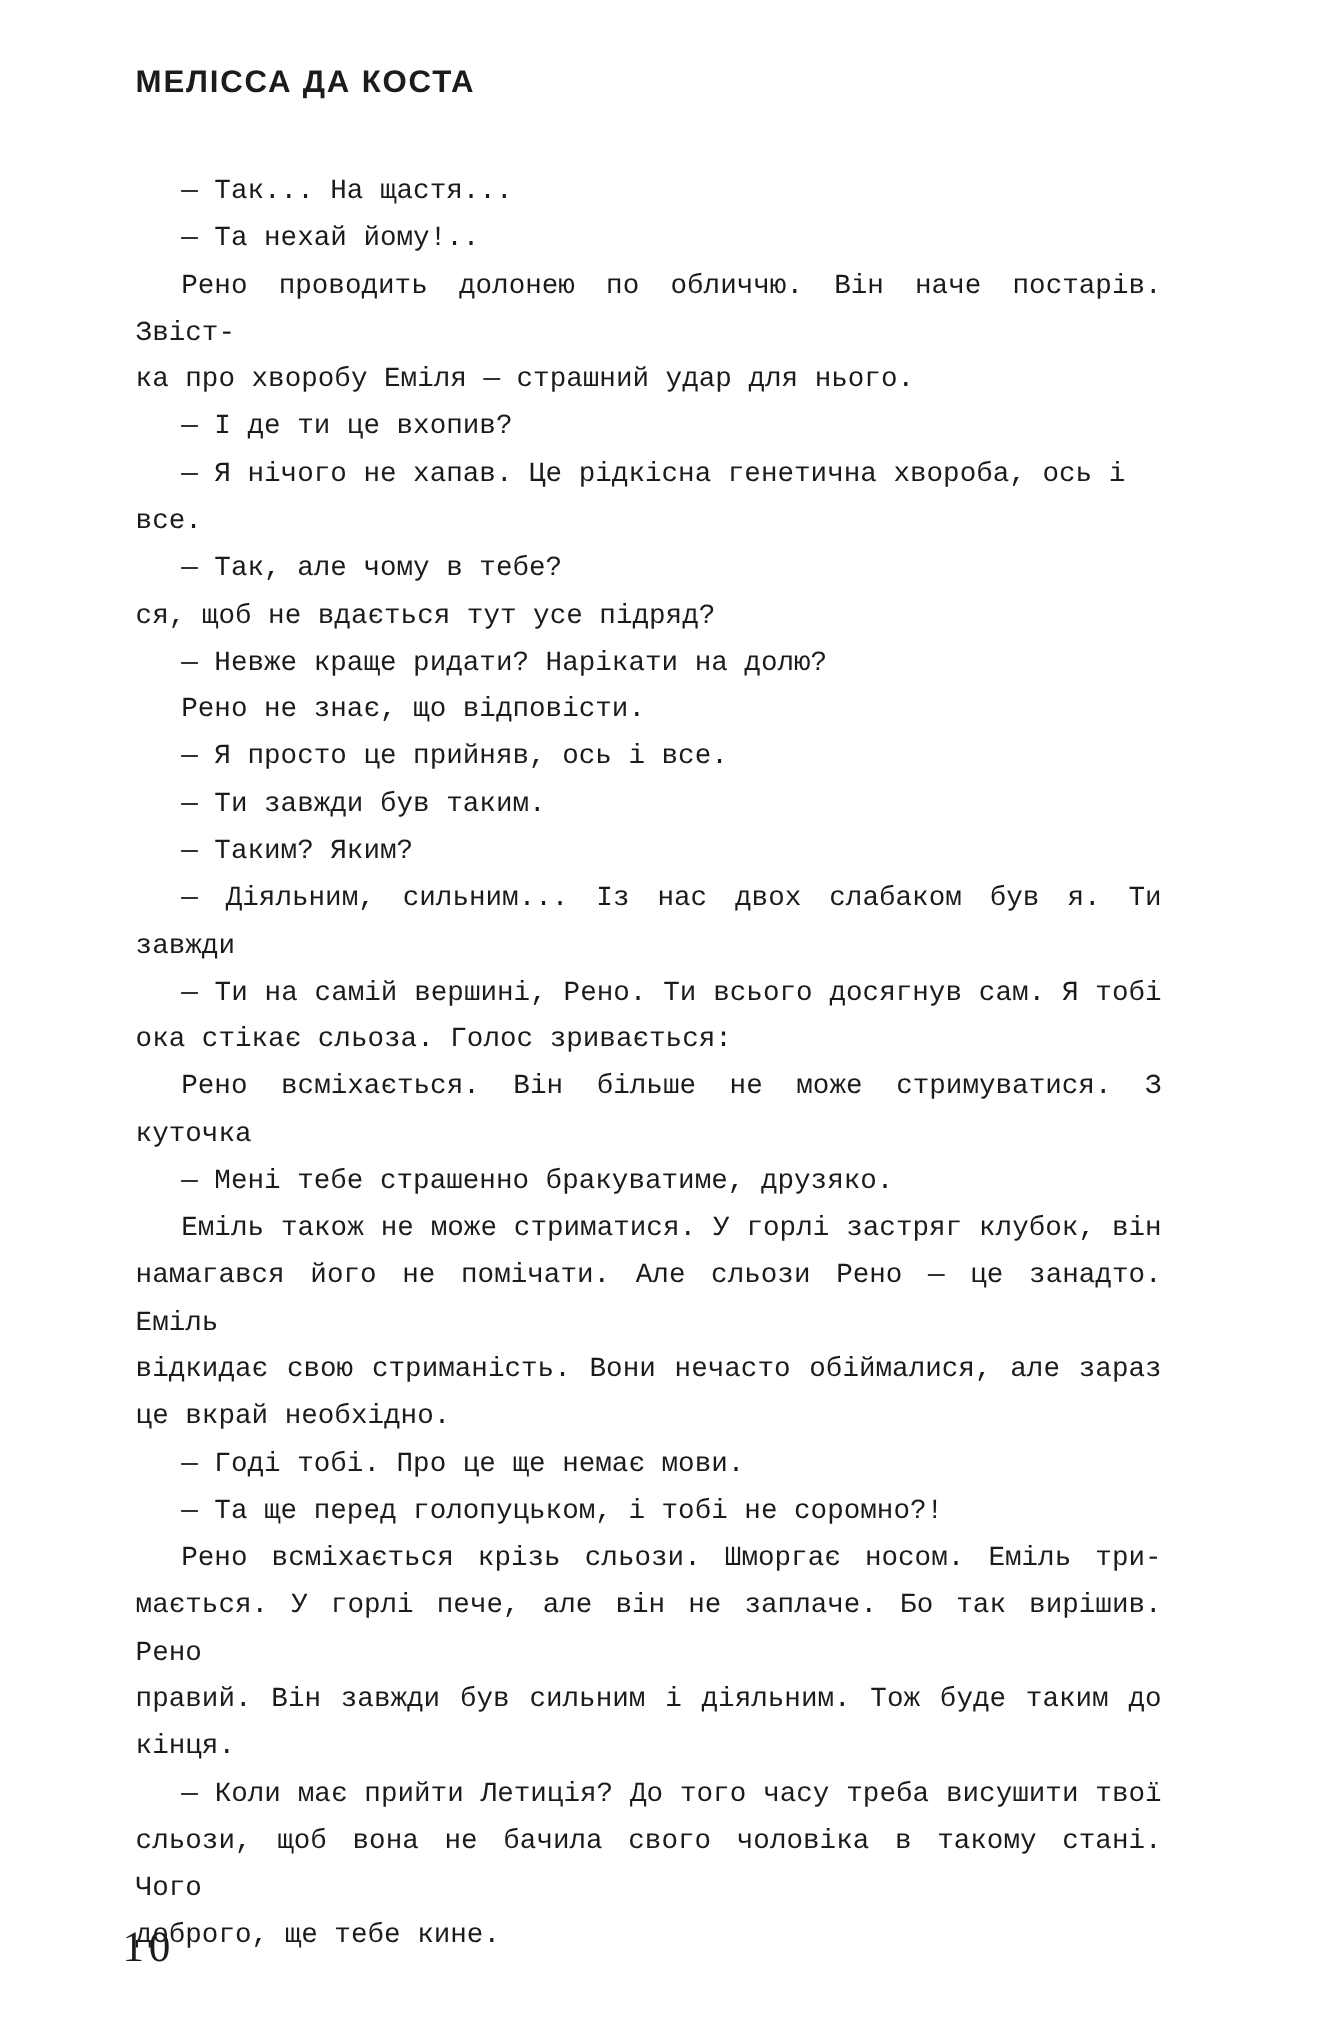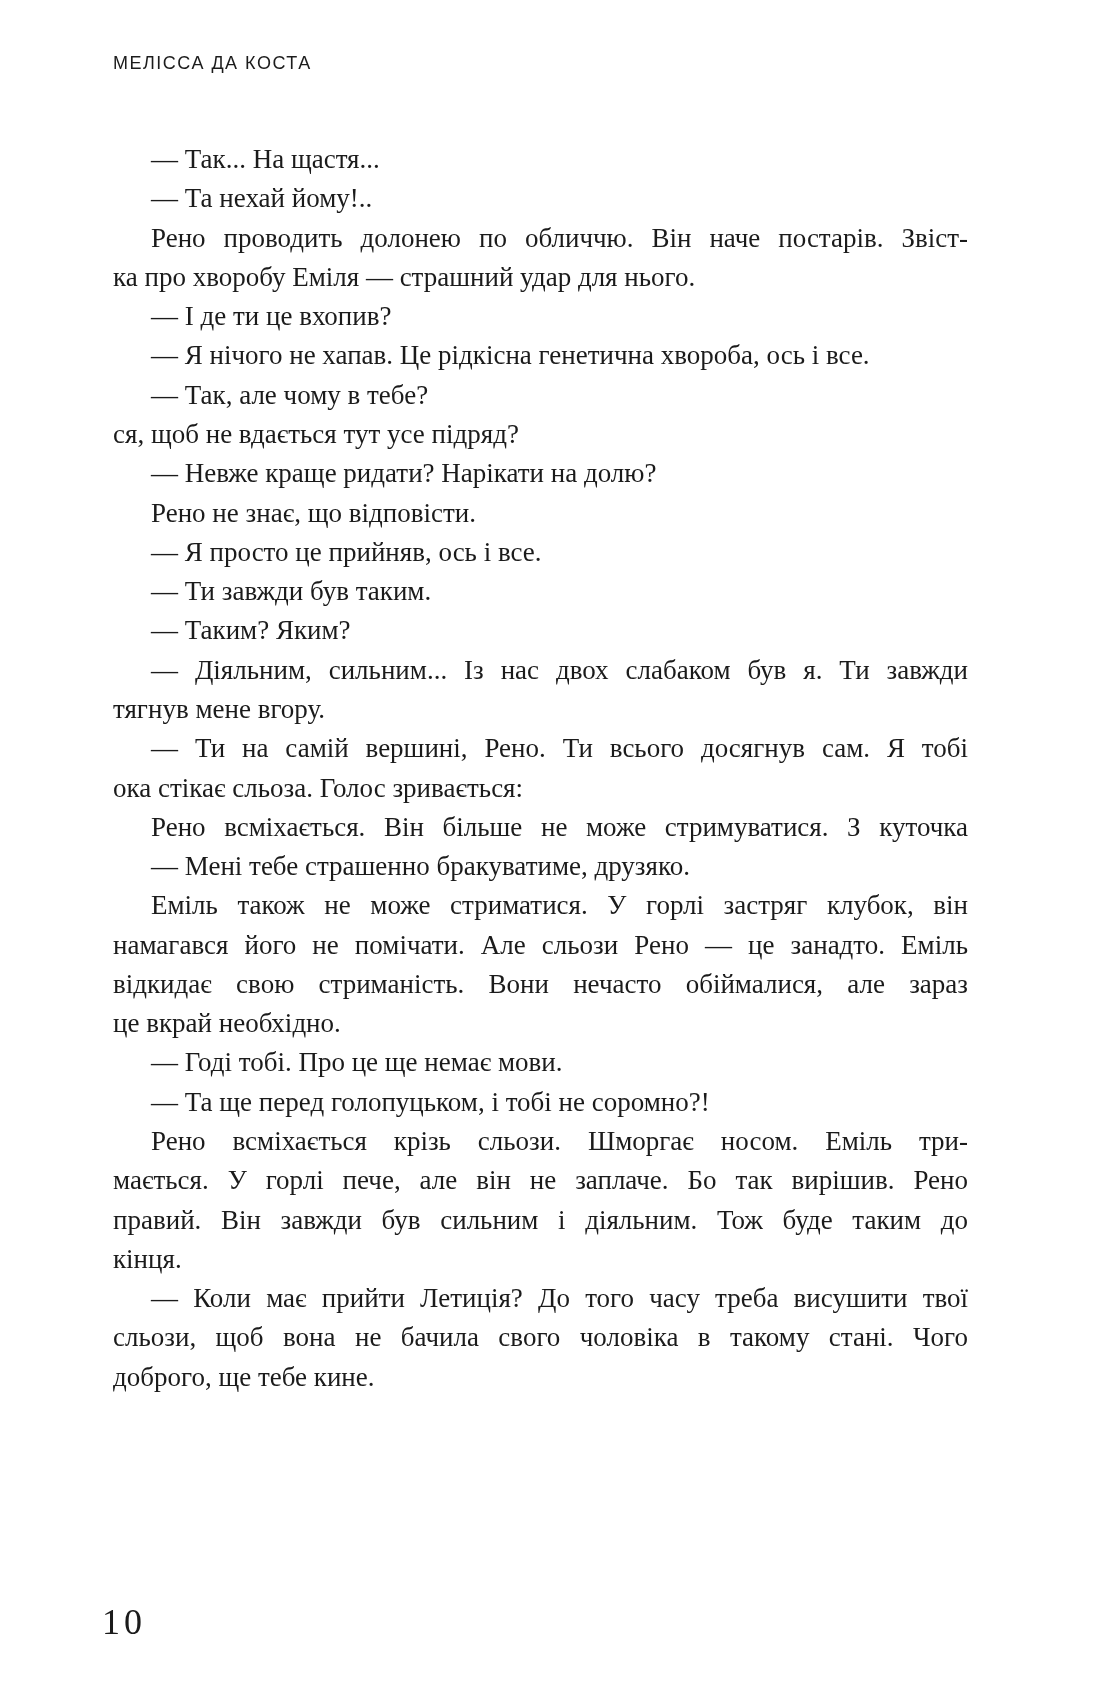--- a/index.html
+++ b/index.html
@@ -12,36 +12,36 @@
     background: #ffffff;
     position: relative;
     overflow: hidden;
     font-family: "Liberation Serif", "DejaVu Serif", serif;
   }
   .running-header {
     position: absolute;
     left: 113px;
     top: 53px;
     font-family: "Liberation Sans", "DejaVu Sans", sans-serif;
-    font-weight: normal;
-    font-size: 18px;
+    font-weight: bold;
+    font-size: 26px;
     letter-spacing: 1.5px;
     color: #1c1c1c;
     white-space: nowrap;
   }
   .body-text {
     position: absolute;
     left: 113px;
     top: 140px;
     width: 855px;
     color: #1b1b1b;
   }
   .line {
-    font-family: Liberation Serif, serif;
-    font-size: 27px;
+    font-family: Liberation Mono, monospace;
+    font-size: 23px;
     line-height: 39.28px;
     text-align: left;
     white-space: normal;
   }
   .line.first {
     text-indent: 38px;
   }
   .line.just {
     text-align: justify;
     text-align-last: justify;
@@ -69,21 +69,20 @@
     <div class="line first">— І де ти це вхопив?</div>
     <div class="line first">— Я нічого не хапав. Це рідкісна генетична хвороба, ось і все.</div>
     <div class="line first">— Так, але чому в тебе?</div>
     <div class="line">ся, щоб не вдається тут усе підряд?</div>
     <div class="line first">— Невже краще ридати? Нарікати на долю?</div>
     <div class="line first">Рено не знає, що відповісти.</div>
     <div class="line first">— Я просто це прийняв, ось і все.</div>
     <div class="line first">— Ти завжди був таким.</div>
     <div class="line first">— Таким? Яким?</div>
     <div class="line first just">— Діяльним, сильним... Із нас двох слабаком був я. Ти завжди</div>
-    <div class="line">тягнув мене вгору.</div>
     <div class="line first just">— Ти на самій вершині, Рено. Ти всього досягнув сам. Я тобі</div>
     <div class="line">ока стікає сльоза. Голос зривається:</div>
     <div class="line first just">Рено всміхається. Він більше не може стримуватися. З куточка</div>
     <div class="line first">— Мені тебе страшенно бракуватиме, друзяко.</div>
     <div class="line first just">Еміль також не може стриматися. У горлі застряг клубок, він</div>
     <div class="line just">намагався його не помічати. Але сльози Рено — це занадто. Еміль</div>
     <div class="line just">відкидає свою стриманість. Вони нечасто обіймалися, але зараз</div>
     <div class="line">це вкрай необхідно.</div>
     <div class="line first">— Годі тобі. Про це ще немає мови.</div>
     <div class="line first">— Та ще перед голопуцьком, і тобі не соромно?!</div>

